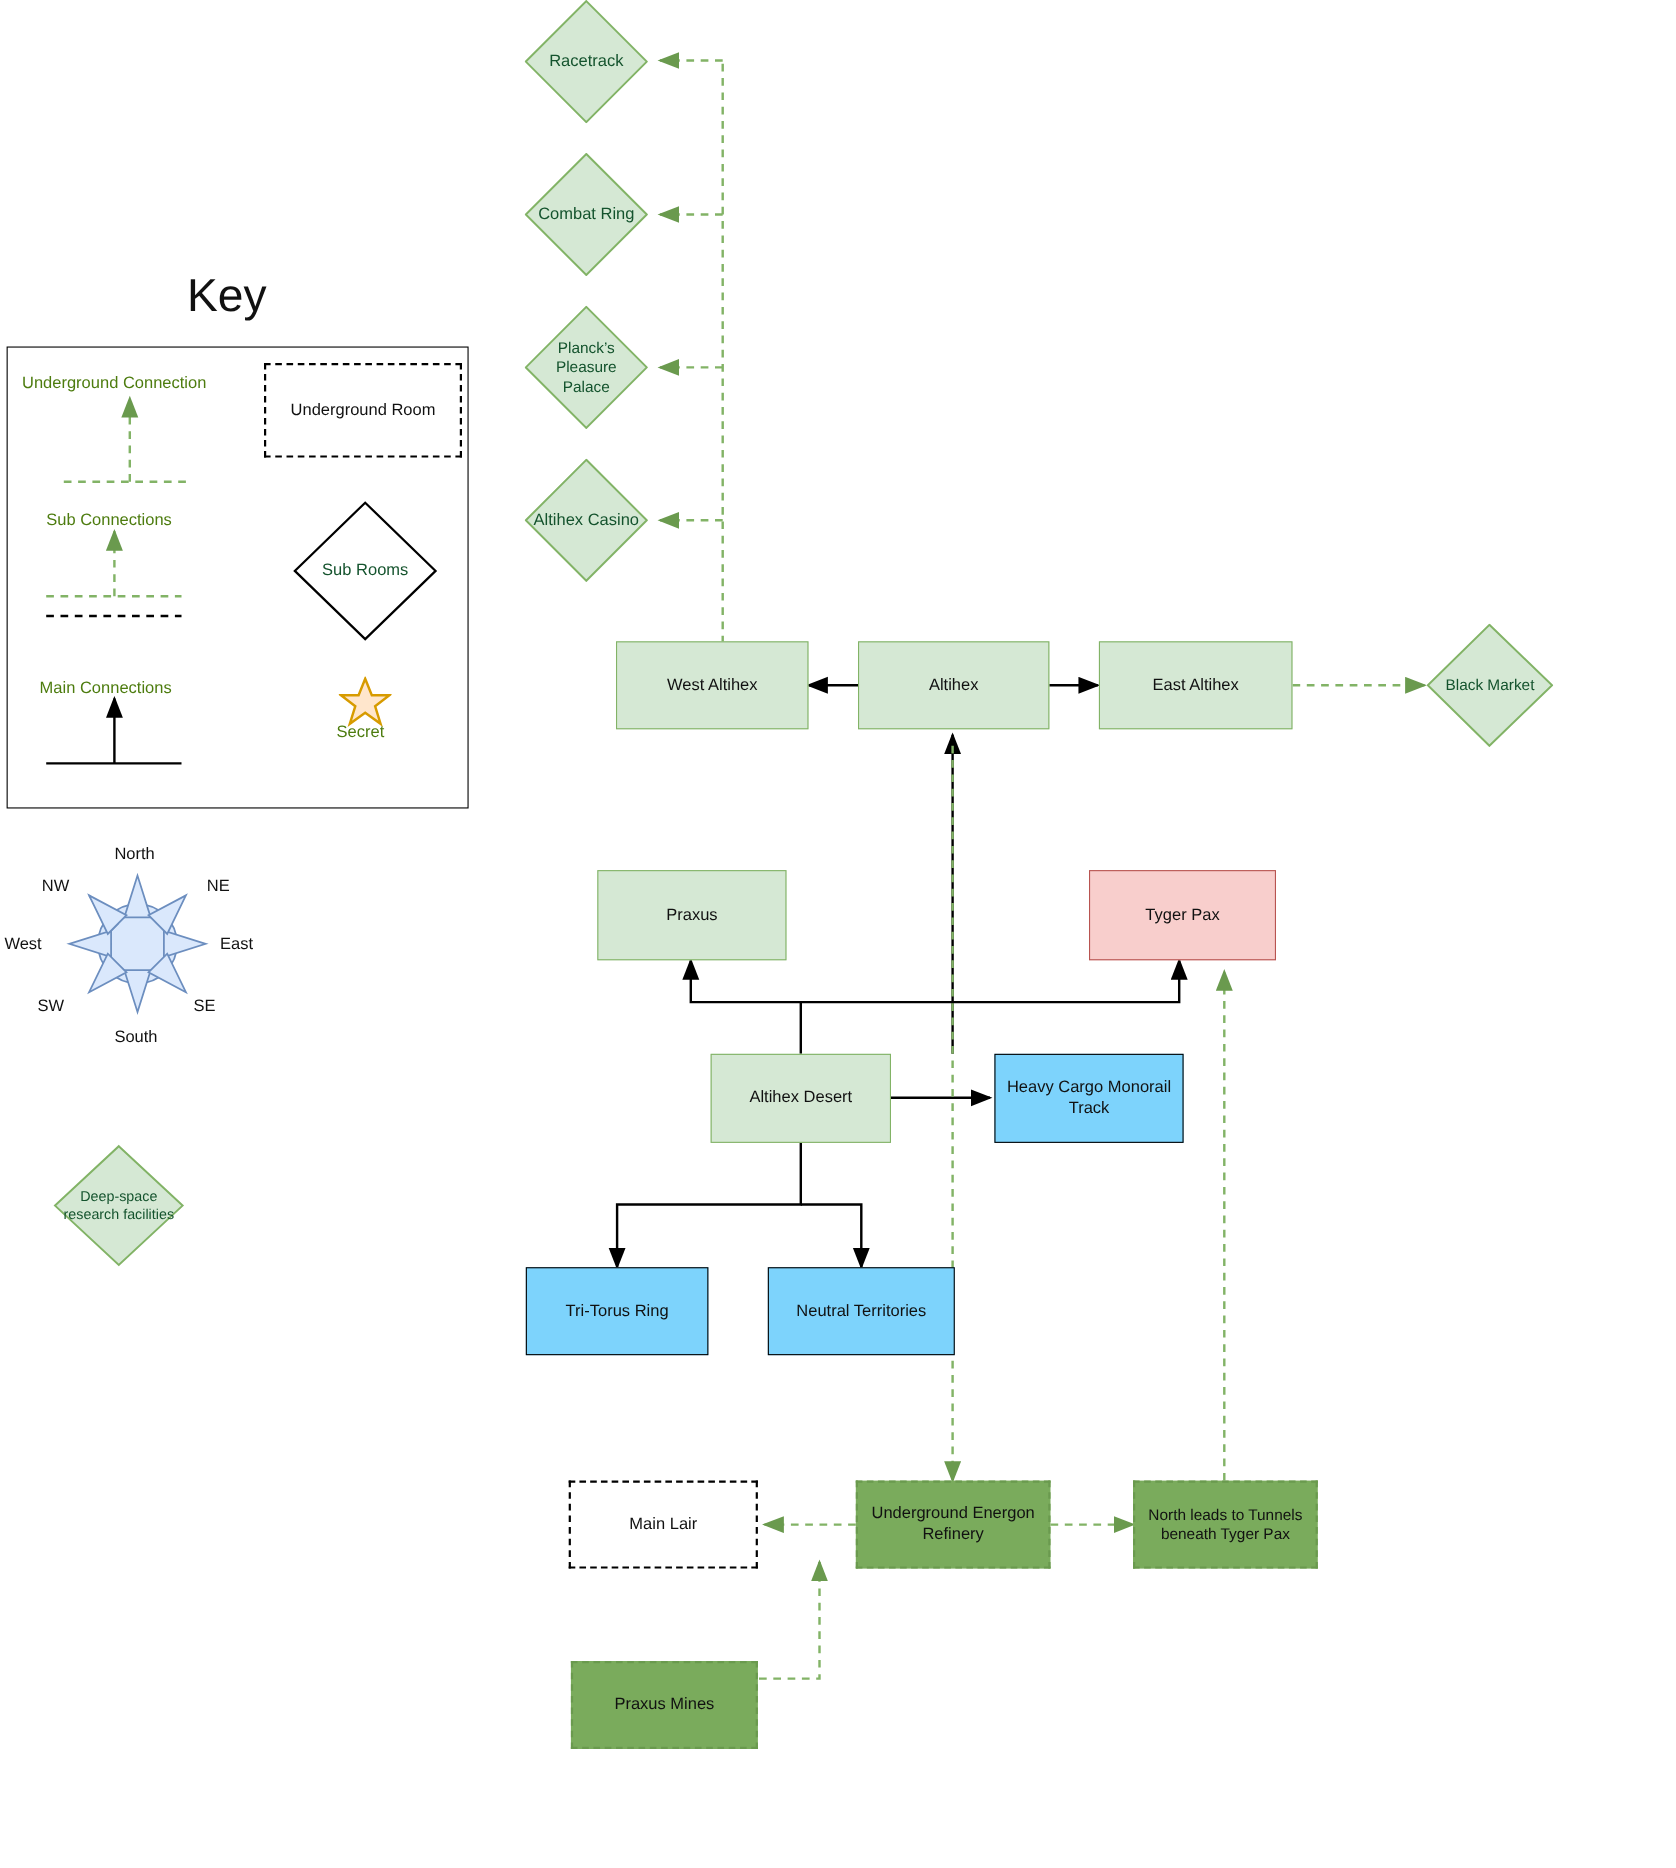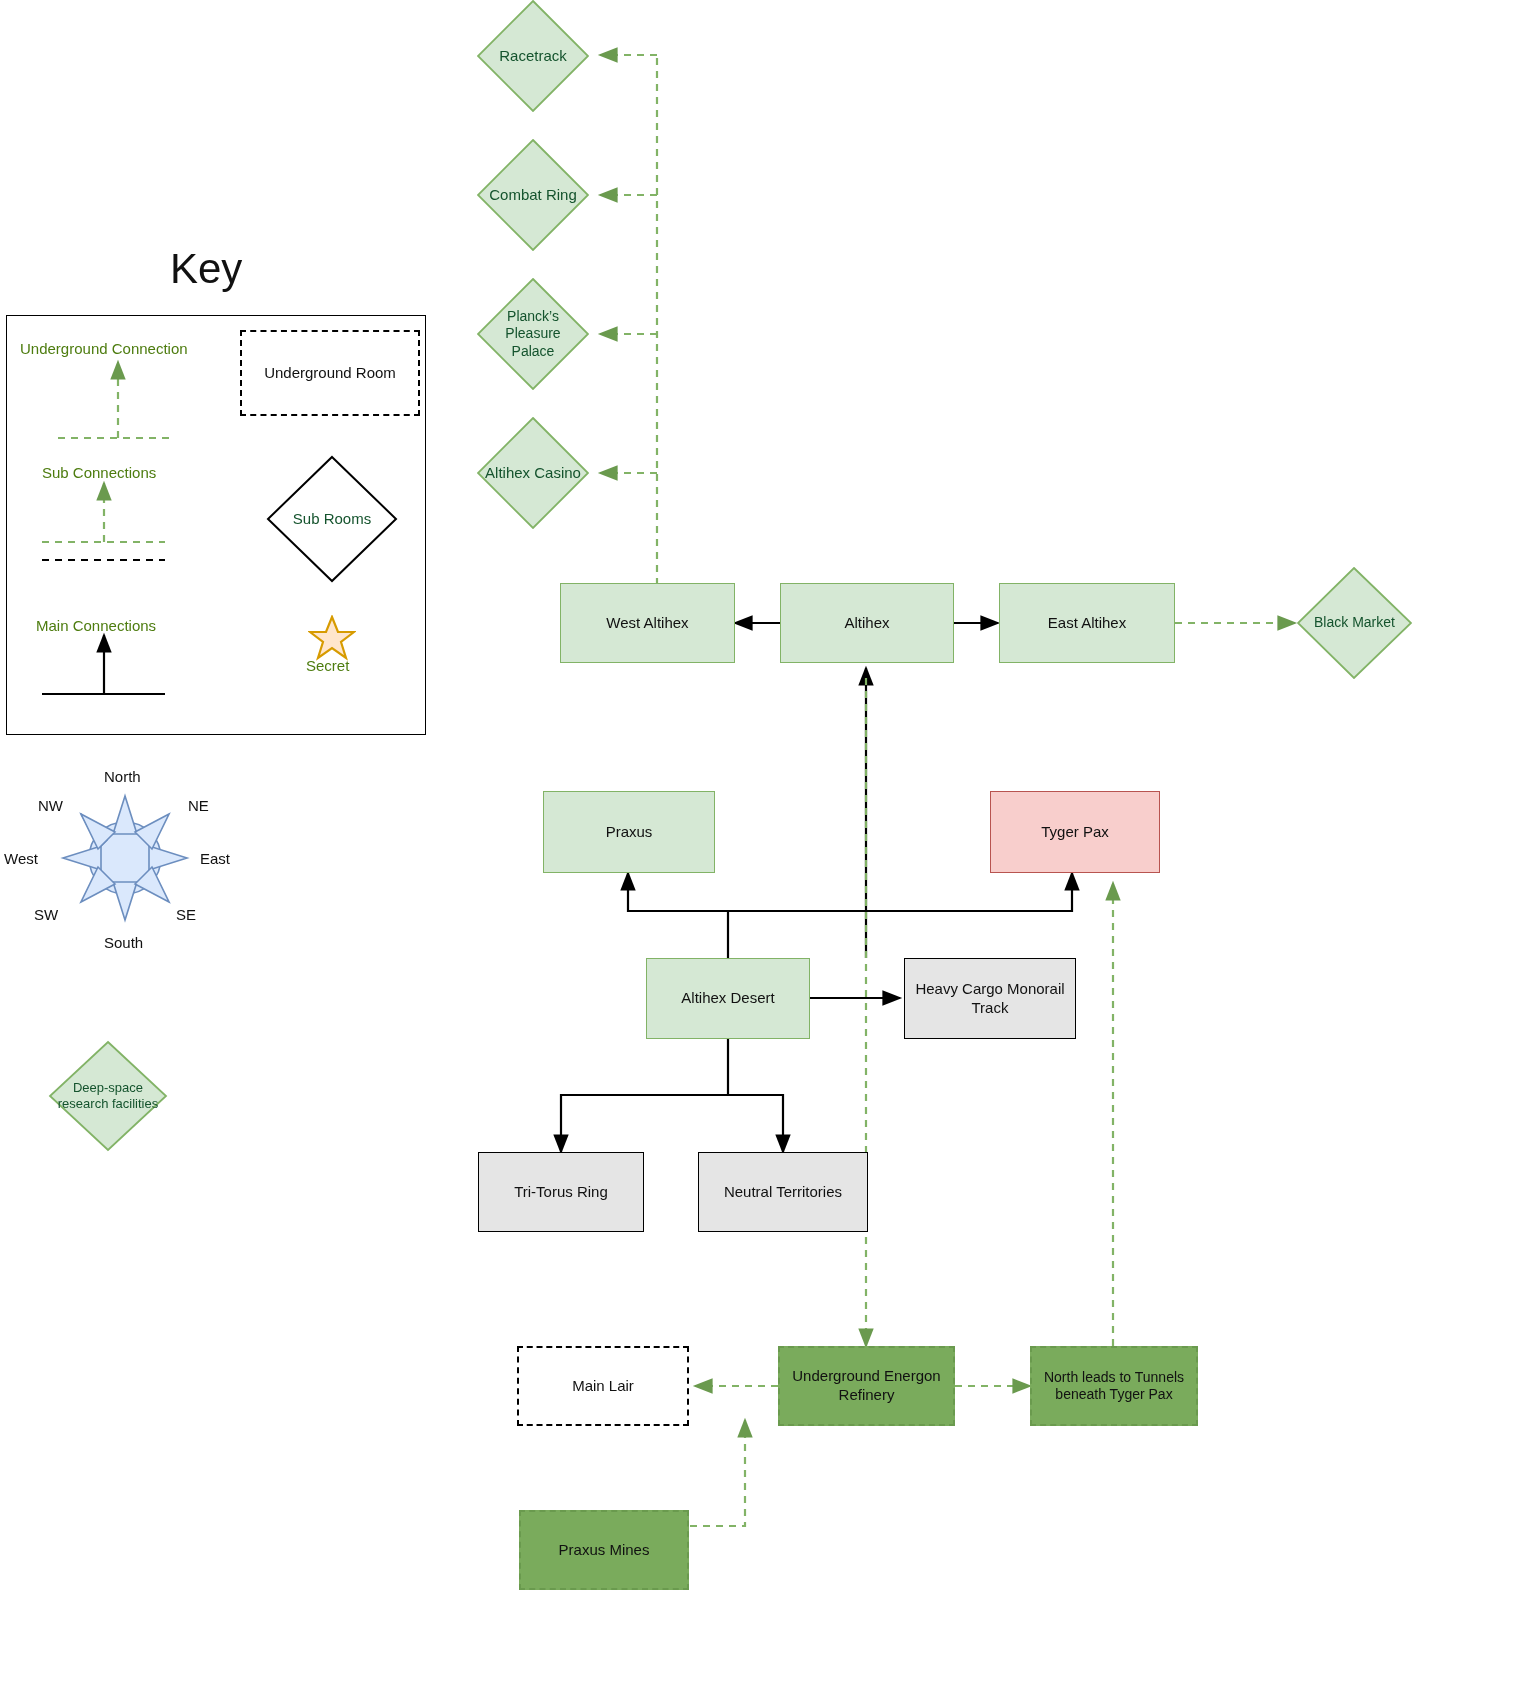--- a/index.html
+++ b/index.html
@@ -1,21 +1,21 @@
 <!DOCTYPE html>
 <html><head>
 <meta charset="utf-8">
 <style>
   html,body{margin:0;padding:0;background:#ffffff;}
   body{font-family:"Liberation Sans", sans-serif;}
   #canvas{position:relative;width:1524px;height:1698px;background:#ffffff;overflow:hidden;}
 
   .node{position:absolute;box-sizing:border-box;display:flex;align-items:center;justify-content:center;text-align:center;font-size:15px;color:#111;line-height:1.25;}
   .rect{border:1.6px solid #82b366;background:#d5e8d4;}
-  .rect-plain{border:1.6px solid #000;background:#e5e5e5;}
+  .rect-plain{border:1.6px solid #000;background:#7dd3fc;}
   .rect-red{border:1.6px solid #b85450;background:#f8cecc;}
   .rect-ug{border:2px dashed #6a9a4e;background:#7aab5c;color:#111;}
   .rect-dash-plain{border:2px dashed #000;background:#fff;}
 
   .diamond{position:absolute;}
   .diamond .shape{position:absolute;inset:0;}
   .diamond .label{position:absolute;inset:0;display:flex;align-items:center;justify-content:center;text-align:center;font-size:15px;color:#14532d;line-height:1.25;padding:0 6px;box-sizing:border-box;}
 
   svg.edges{position:absolute;left:0;top:0;width:1524px;height:1698px;pointer-events:none;}
 

